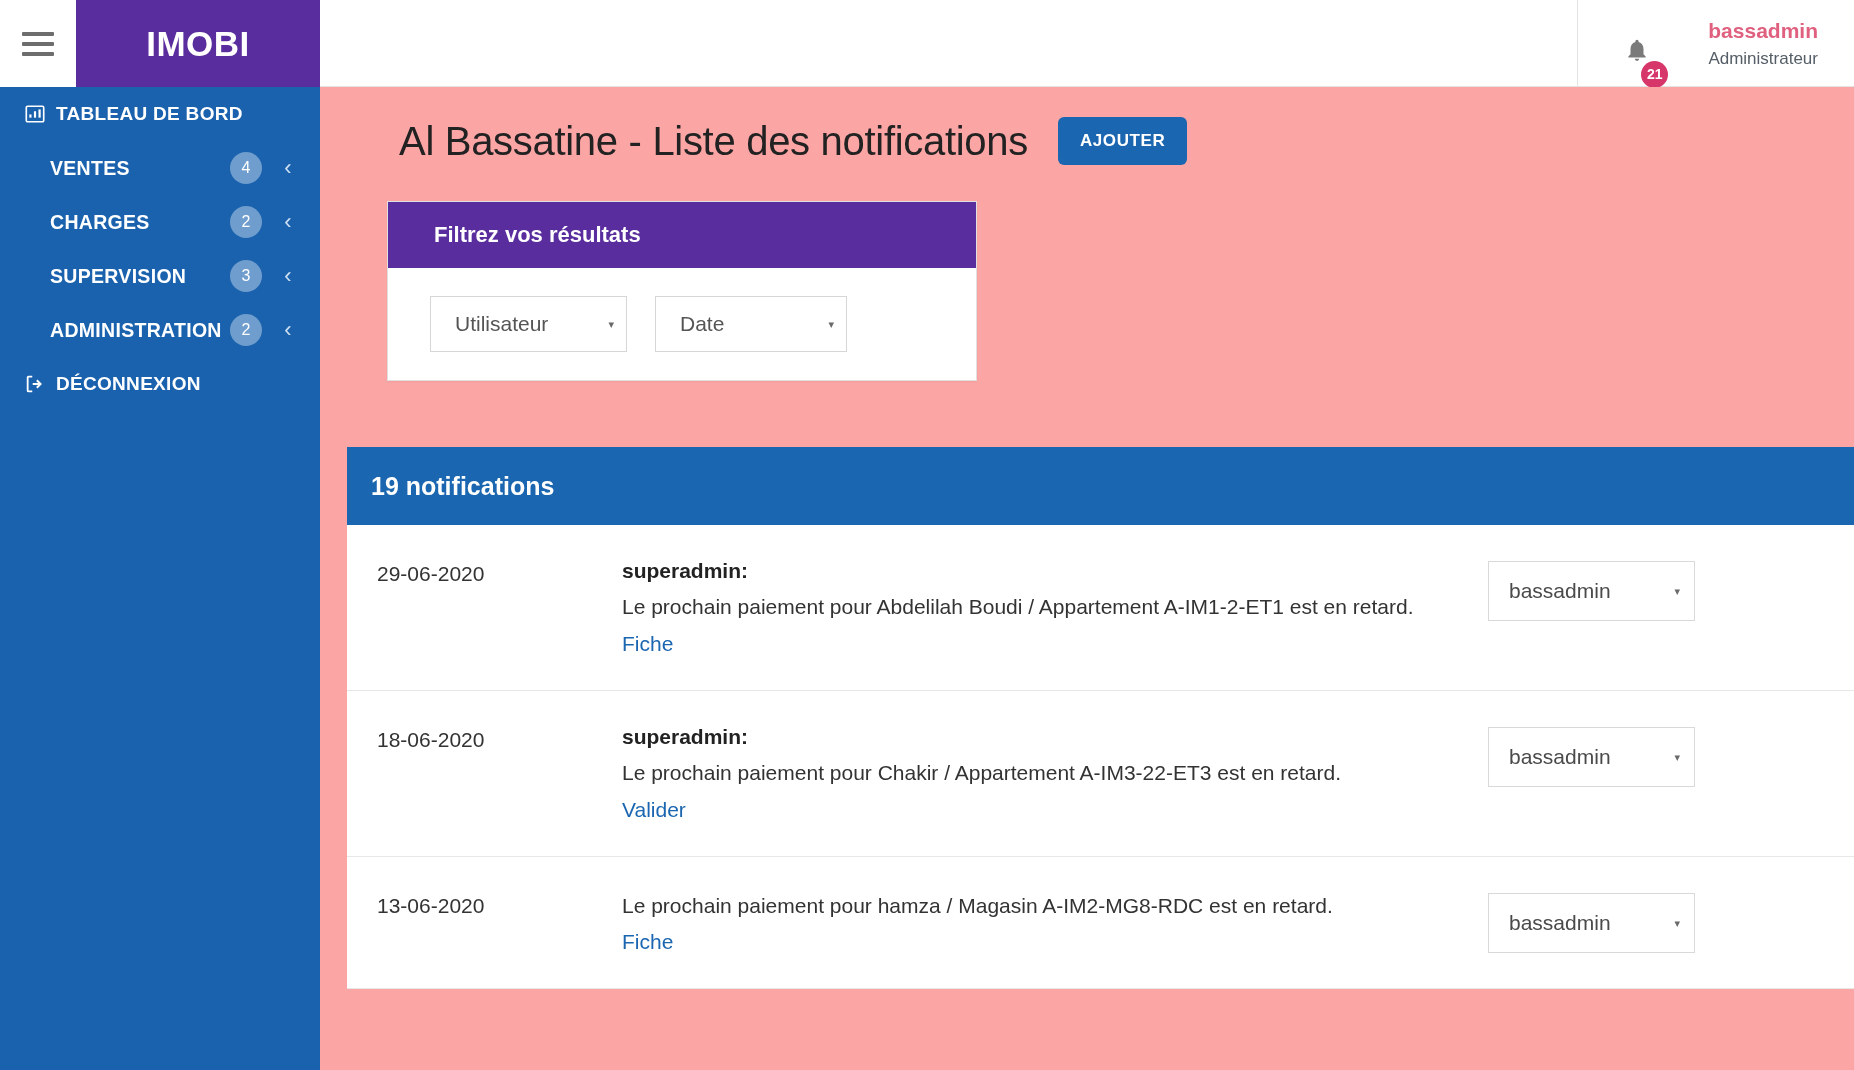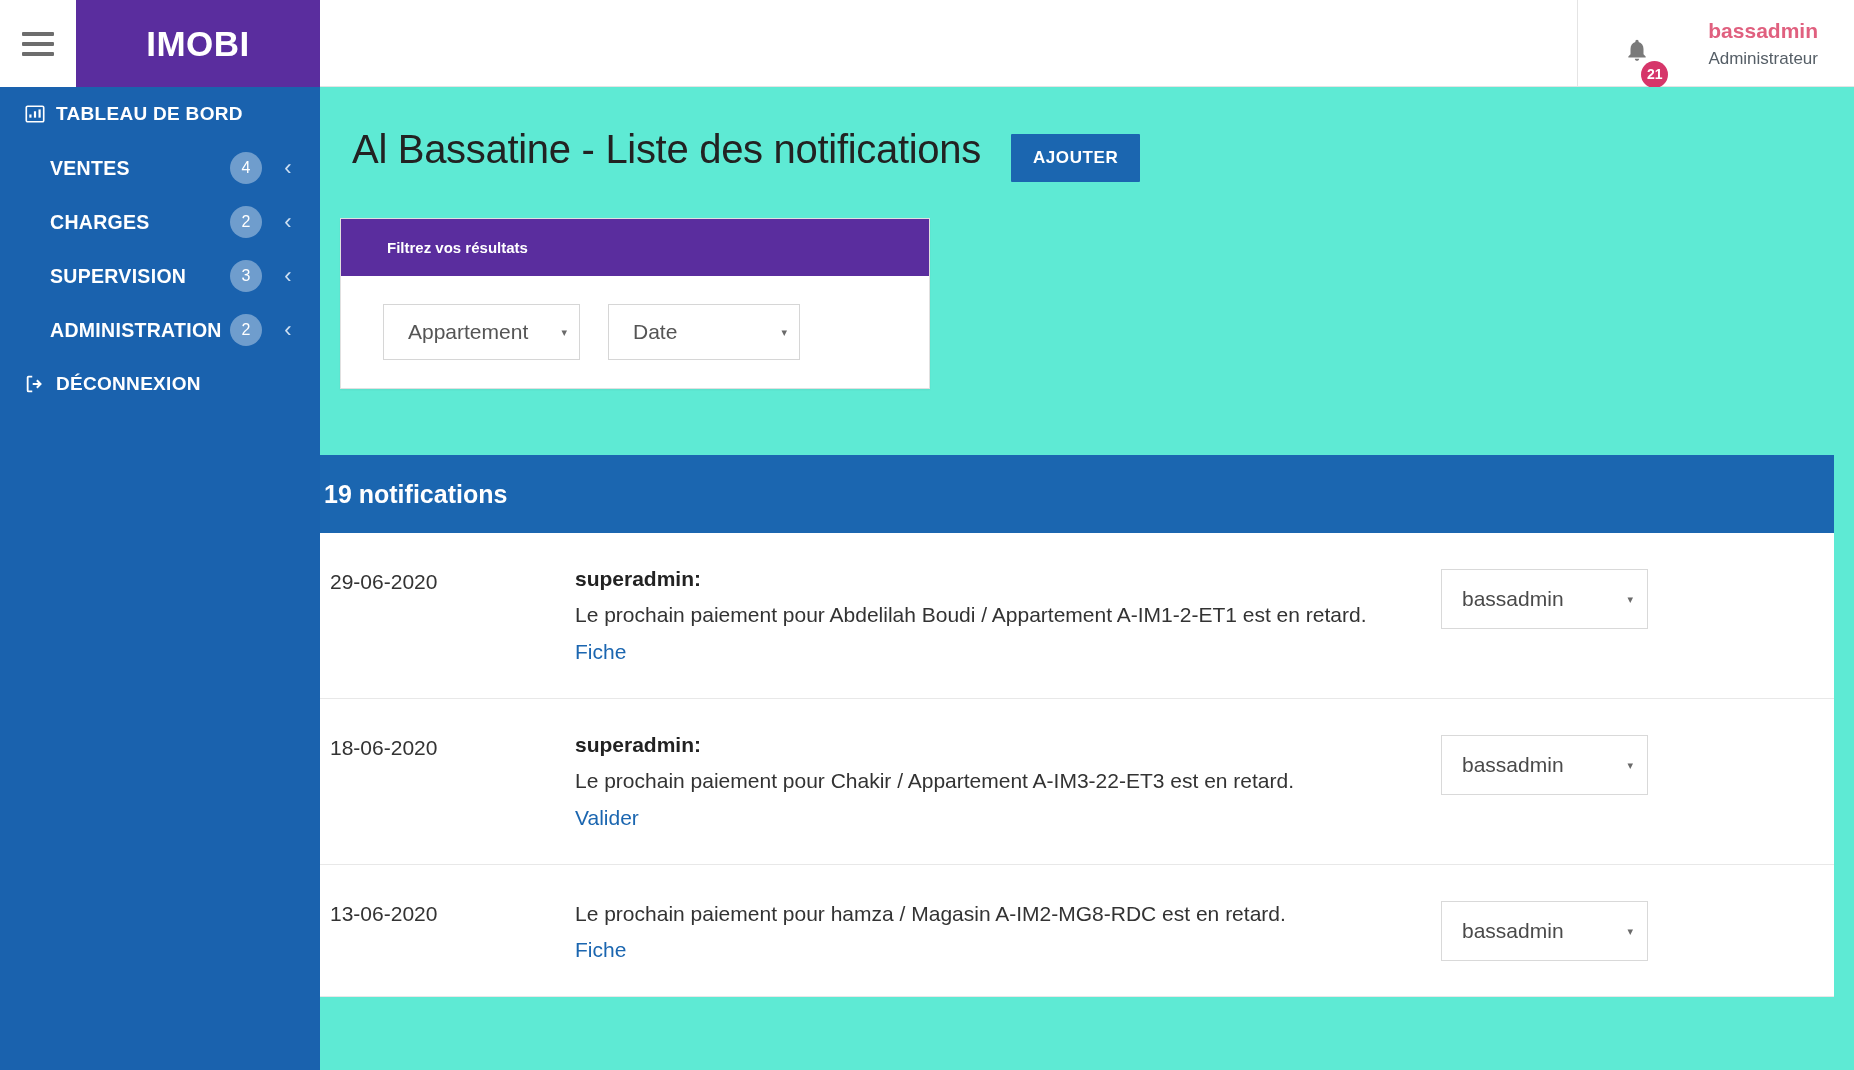--- a/index.html
+++ b/index.html
@@ -82,51 +82,51 @@
     background: #6f9dcd; color: #ffffff;
     font-size: 16px; display: flex; align-items: center; justify-content: center;
     margin-right: 18px;
   }
   .side-chevron { color: #cfe0f2; font-size: 22px; width: 16px; text-align: center; }
 
   
   .main {
     position: absolute; top: 87px; left: 320px;
     width: 1534px; height: 983px;
-    background: #5eead4;
+    background: #fca5a5;
     overflow: hidden;
+    padding-left: 47px;
   }
   .page-head {
     display: flex; align-items: center; gap: 30px;
     padding: 30px 0 0 32px;
   }
   .page-title {
     font-size: 40px; color: #222222; font-weight: normal; letter-spacing: -0.3px;
   }
   .btn-add {
     background: #1b66b0; color: #ffffff;
-    border: none; border-radius: 1px;
+    border: none; border-radius: 6px;
     font-size: 17px; font-weight: bold; letter-spacing: 0.6px;
     padding: 14px 22px; cursor: pointer;
     font-family: "Liberation Sans", sans-serif;
-    margin-top: 17px;
   }
 
   
   .filter-card {
     margin: 36px 0 0 20px;
     width: 590px;
     background: #ffffff;
     border: 1px solid #e0e0e0;
     box-shadow: 0 1px 2px rgba(0,0,0,0.05);
   }
   .filter-head {
     background: #5a2d9e; color: #ffffff;
     padding: 20px 0 20px 46px;
-    font-size: 15px; font-weight: bold;
+    font-size: 22px; font-weight: bold;
   }
   .filter-body { padding: 28px 0 28px 42px; display: flex; gap: 28px; }
   .select-box {
     position: relative;
     border: 1px solid #d6d6d6; background: #ffffff;
     height: 56px; display: flex; align-items: center;
     padding: 0 34px 0 24px; cursor: pointer;
   }
   .select-box.user-sel { width: 197px; }
   .select-box.date-sel { width: 192px; }
@@ -271,21 +271,21 @@
 
     <div class="page-head">
       <div class="page-title">Al Bassatine - Liste des notifications</div>
       <button class="btn-add">AJOUTER</button>
     </div>
 
     <div class="filter-card">
       <div class="filter-head">Filtrez vos résultats</div>
       <div class="filter-body">
         <div class="select-box user-sel">
-          <span class="select-val">Appartement</span>
+          <span class="select-val">Utilisateur</span>
           <span class="select-caret">▾</span>
         </div>
         <div class="select-box date-sel">
           <span class="select-val">Date</span>
           <span class="select-caret">▾</span>
         </div>
       </div>
     </div>
 
     <div class="list-panel panel-offset">

